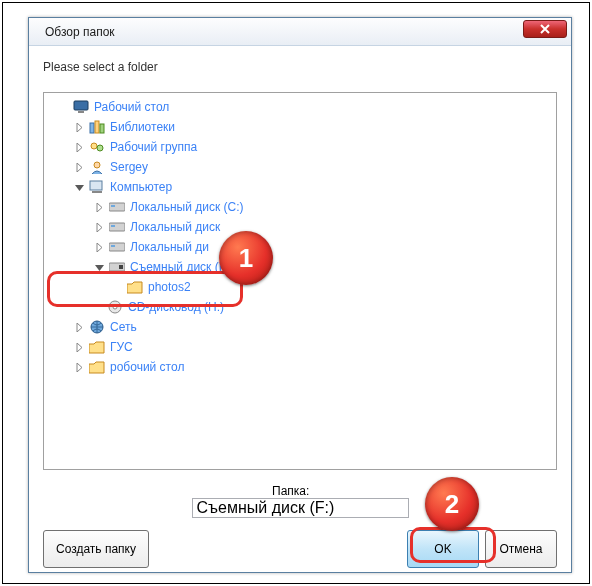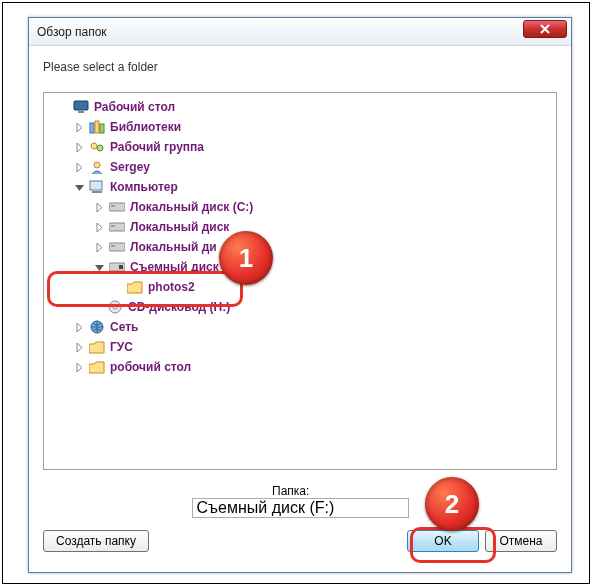--- a/index.html
+++ b/index.html
@@ -33,20 +33,21 @@
     border-bottom: 1px solid #c6d4e3;
     display: flex;
     align-items: center;
     padding: 0 6px 0 8px;
     position: relative;
   }
   .titlebar .title {
     color: #1a1a1a;
     font-size: 12px;
     flex: 1;
+    margin-left: 8px;
   }
   .close-btn {
     width: 44px; height: 18px;
     background: linear-gradient(to bottom, #e67, #c9302c 50%, #a8201a);
     border: 1px solid #7a1b17;
     border-radius: 3px;
     display: flex; align-items: center; justify-content: center;
     position: absolute;
     right: 4px; top: 2px;
   }
@@ -73,21 +74,21 @@
   }
   .expander {
     width: 14px; height: 14px;
     display: inline-flex; align-items: center; justify-content: center;
     margin-right: 2px;
     flex-shrink: 0;
   }
   .expander svg { width: 9px; height: 9px; }
   .spacer { display:inline-block; flex-shrink:0; }
   .ticon { width: 18px; height: 16px; display:inline-flex; align-items:center; justify-content:center; margin-right: 4px; flex-shrink:0; }
-  .node .label { color: #701a75; font-weight: bold; }
+  .node .label { color: #3b82f6; }
   .highlight-row {
     position: absolute;
     border: 3px solid #e6302a;
     border-radius: 10px;
     pointer-events: none;
   }
   .badge {
     position: absolute;
     width: 54px; height: 54px;
     border-radius: 50%;
@@ -109,21 +110,21 @@
     padding: 0 4px;
     font-family: inherit; font-size: 16px;
     background:#fff;
   }
   .buttons-row {
     display:flex;
     margin: 12px 14px 0 14px;
     gap: 6px;
   }
   .btn {
-    height: 22px;
+    height: 38px;
     min-width: 72px;
     padding: 0 12px;
     border: 1px solid #707070;
     background: linear-gradient(to bottom, #fdfdfd, #ececec);
     border-radius: 3px;
     font-family: inherit; font-size: 12px;
     display:inline-flex; align-items:center; justify-content:center;
     cursor: default;
   }
   .btn.default {

